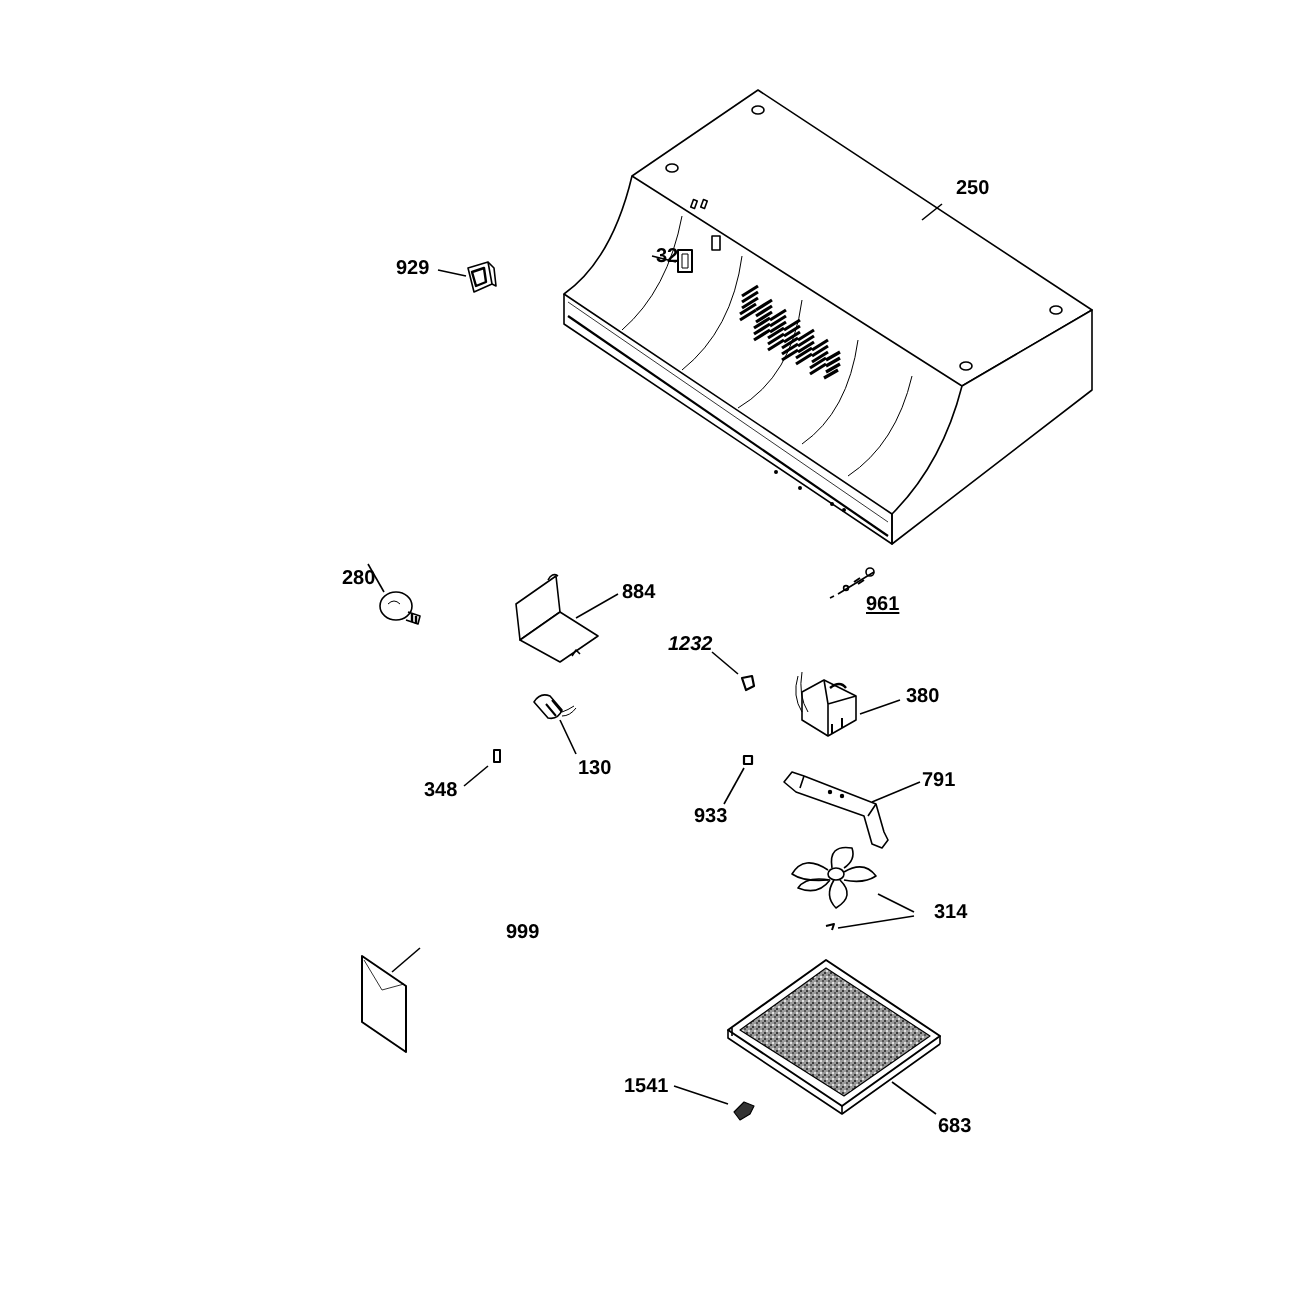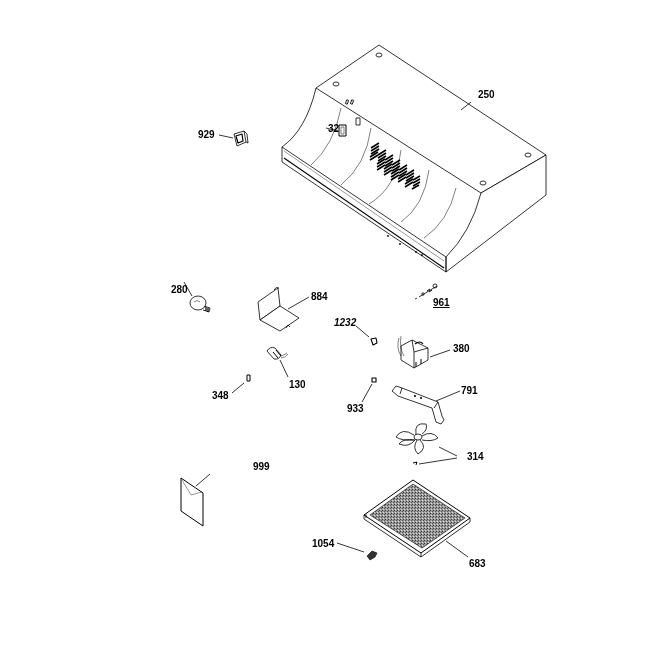--- a/index.html
+++ b/index.html
@@ -185,14 +185,14 @@
   <span class="lbl" style="left:273px;top:379px;">130</span>
   <span class="lbl" style="left:196px;top:390px;text-align:center;">348</span>
   <span class="lbl" style="left:417px;top:297px;text-decoration:underline;">961</span>
   <span class="lbl" style="left:318px;top:317px;font-style:italic;">1232</span>
   <span class="lbl" style="left:437px;top:343px;">380</span>
   <span class="lbl" style="left:331px;top:403px;">933</span>
   <span class="lbl" style="left:445px;top:385px;">791</span>
   <span class="lbl" style="left:451px;top:451px;">314</span>
   <span class="lbl" style="left:193px;top:461px;margin-left:44px;">999</span>
   <span class="lbl" style="left:453px;top:558px;">683</span>
-  <span class="lbl" style="left:296px;top:538px;">1054</span>
+  <span class="lbl" style="left:296px;top:538px;">1541</span>
 </div>
 
 </body></html>

